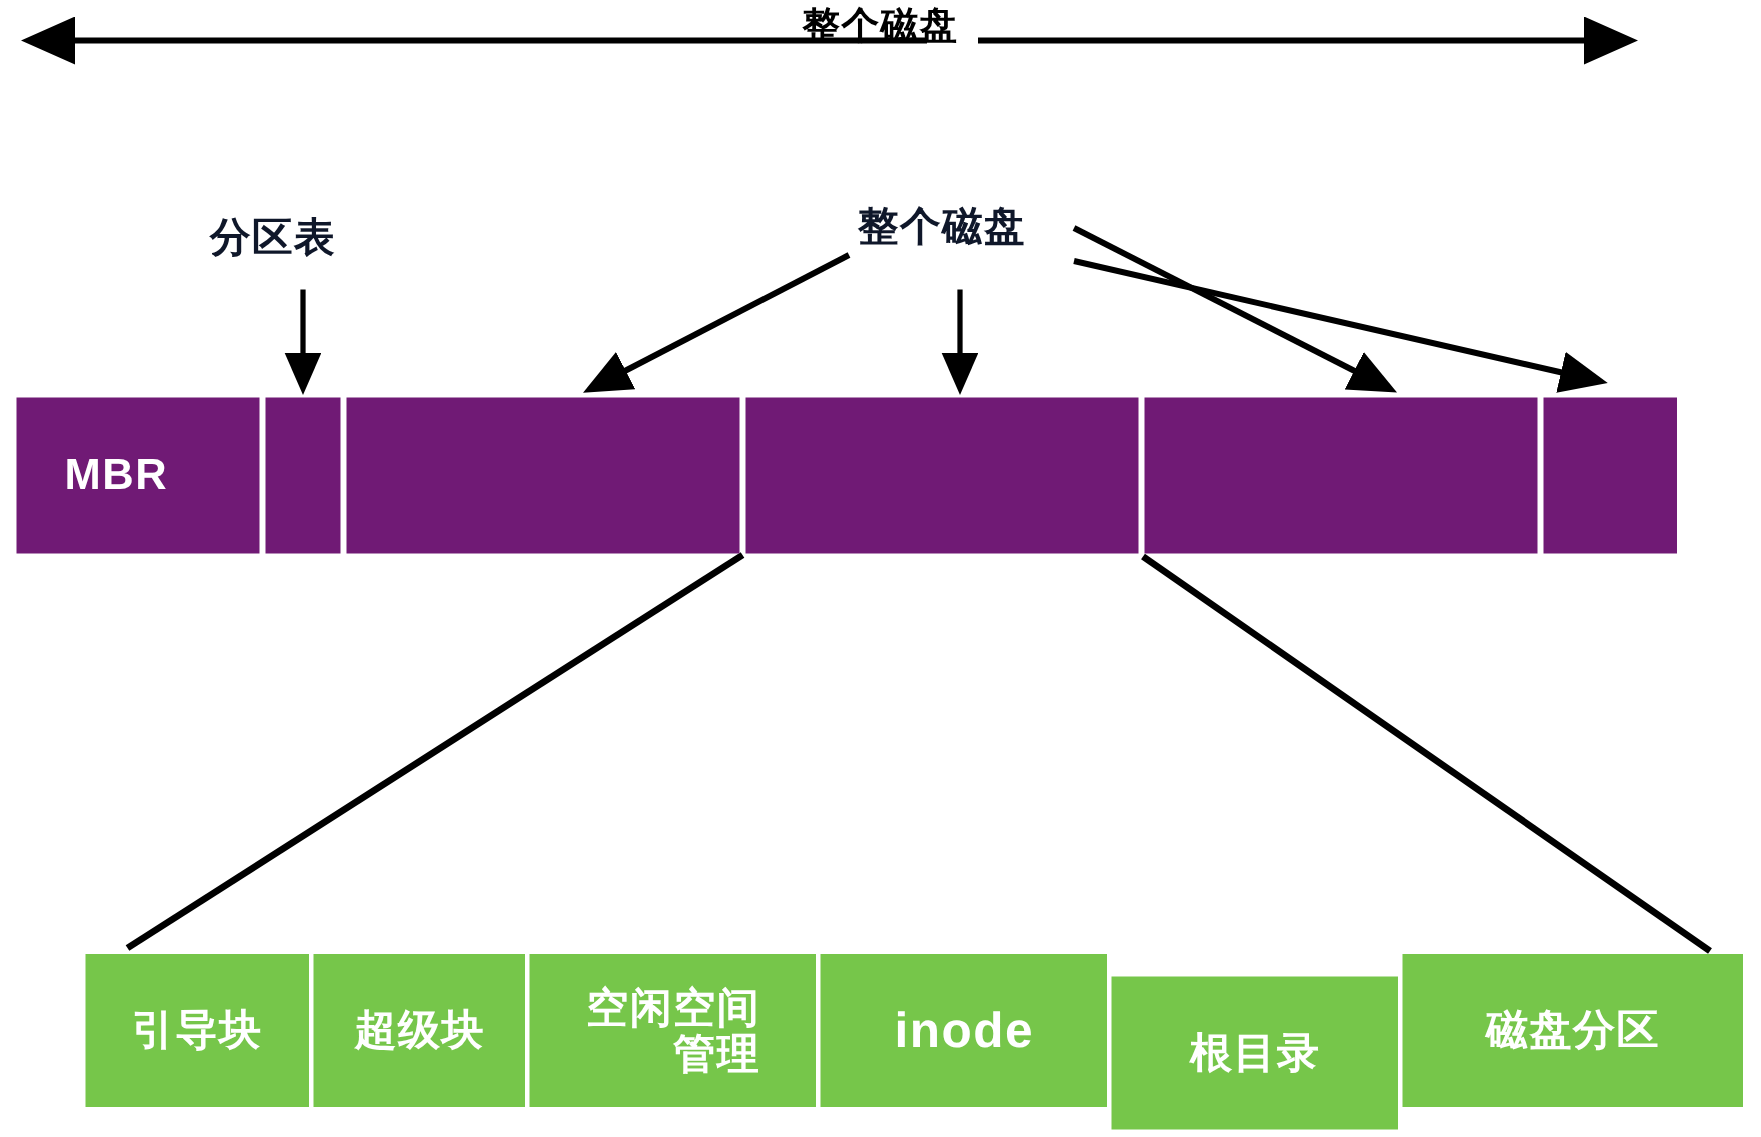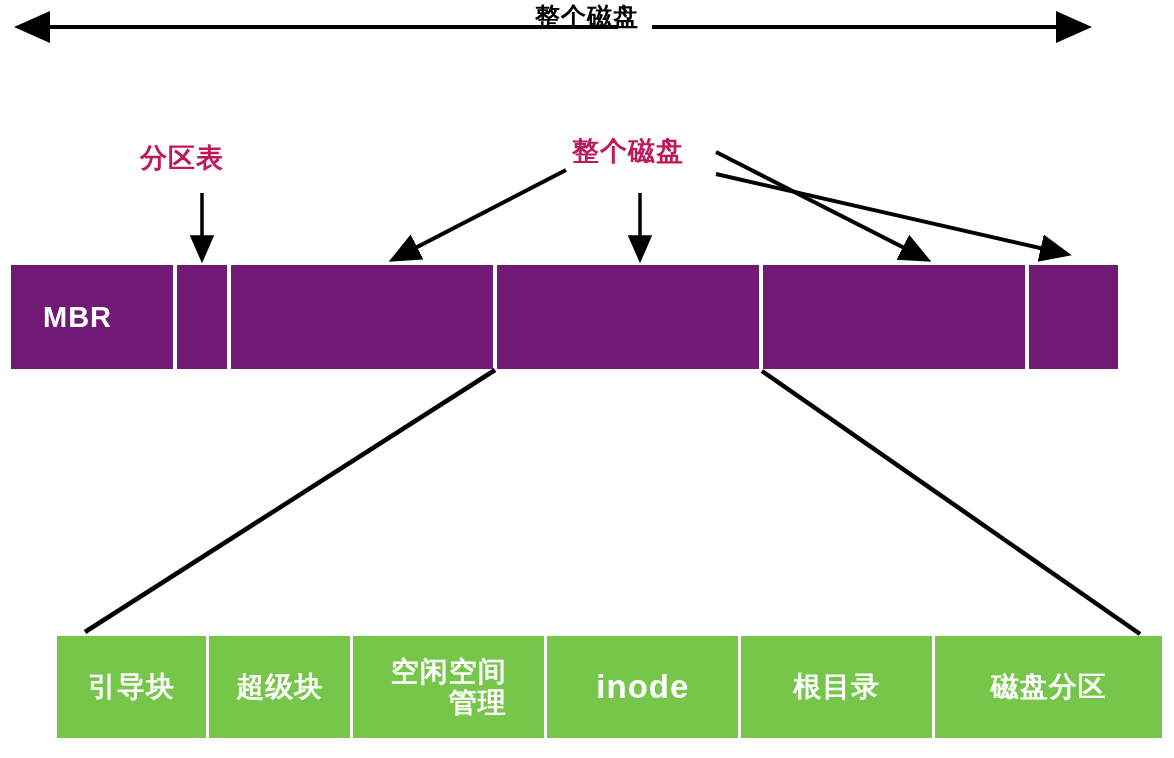--- a/index.html
+++ b/index.html
@@ -37,21 +37,21 @@
     font-weight: bold;
     color: #000000;
     letter-spacing: 1px;
   }
 
   
   .callout-label {
     position: absolute;
     font-size: 27px;
     font-weight: bold;
-    color: #be185d;
+    color: #0f172a;
     white-space: nowrap;
     letter-spacing: 1px;
   }
   #label-partition-table { left: 140px; top: 140px; }
   #label-disk-partition  { left: 572px; top: 133px; }
 
   
   #disk-bar {
     position: absolute;
     left: 11px;
@@ -150,17 +150,17 @@
       <div class="disk-seg" style="width: 263px;"></div>
       <div class="disk-seg" style="width: 263px;"></div>
       <div class="disk-seg" style="width: 89px;"></div>
     </div>
 
   <div id="fs-bar">
       <div class="fs-seg" style="width: 150px;">引导块</div>
       <div class="fs-seg" style="width: 142px;">超级块</div>
       <div class="fs-seg" style="width: 192px; text-align: right;">空闲空间<br>管理</div>
       <div class="fs-seg latin" style="width: 192px;">inode</div>
-      <div class="fs-seg" style="width: 192px;">根目录</div>
+      <div class="fs-seg" style="width: 192px; margin-top: 15px;">根目录</div>
       <div class="fs-seg" style="width: 228px;">磁盘分区</div>
     </div>
 
 </div>
 
 </body></html>

